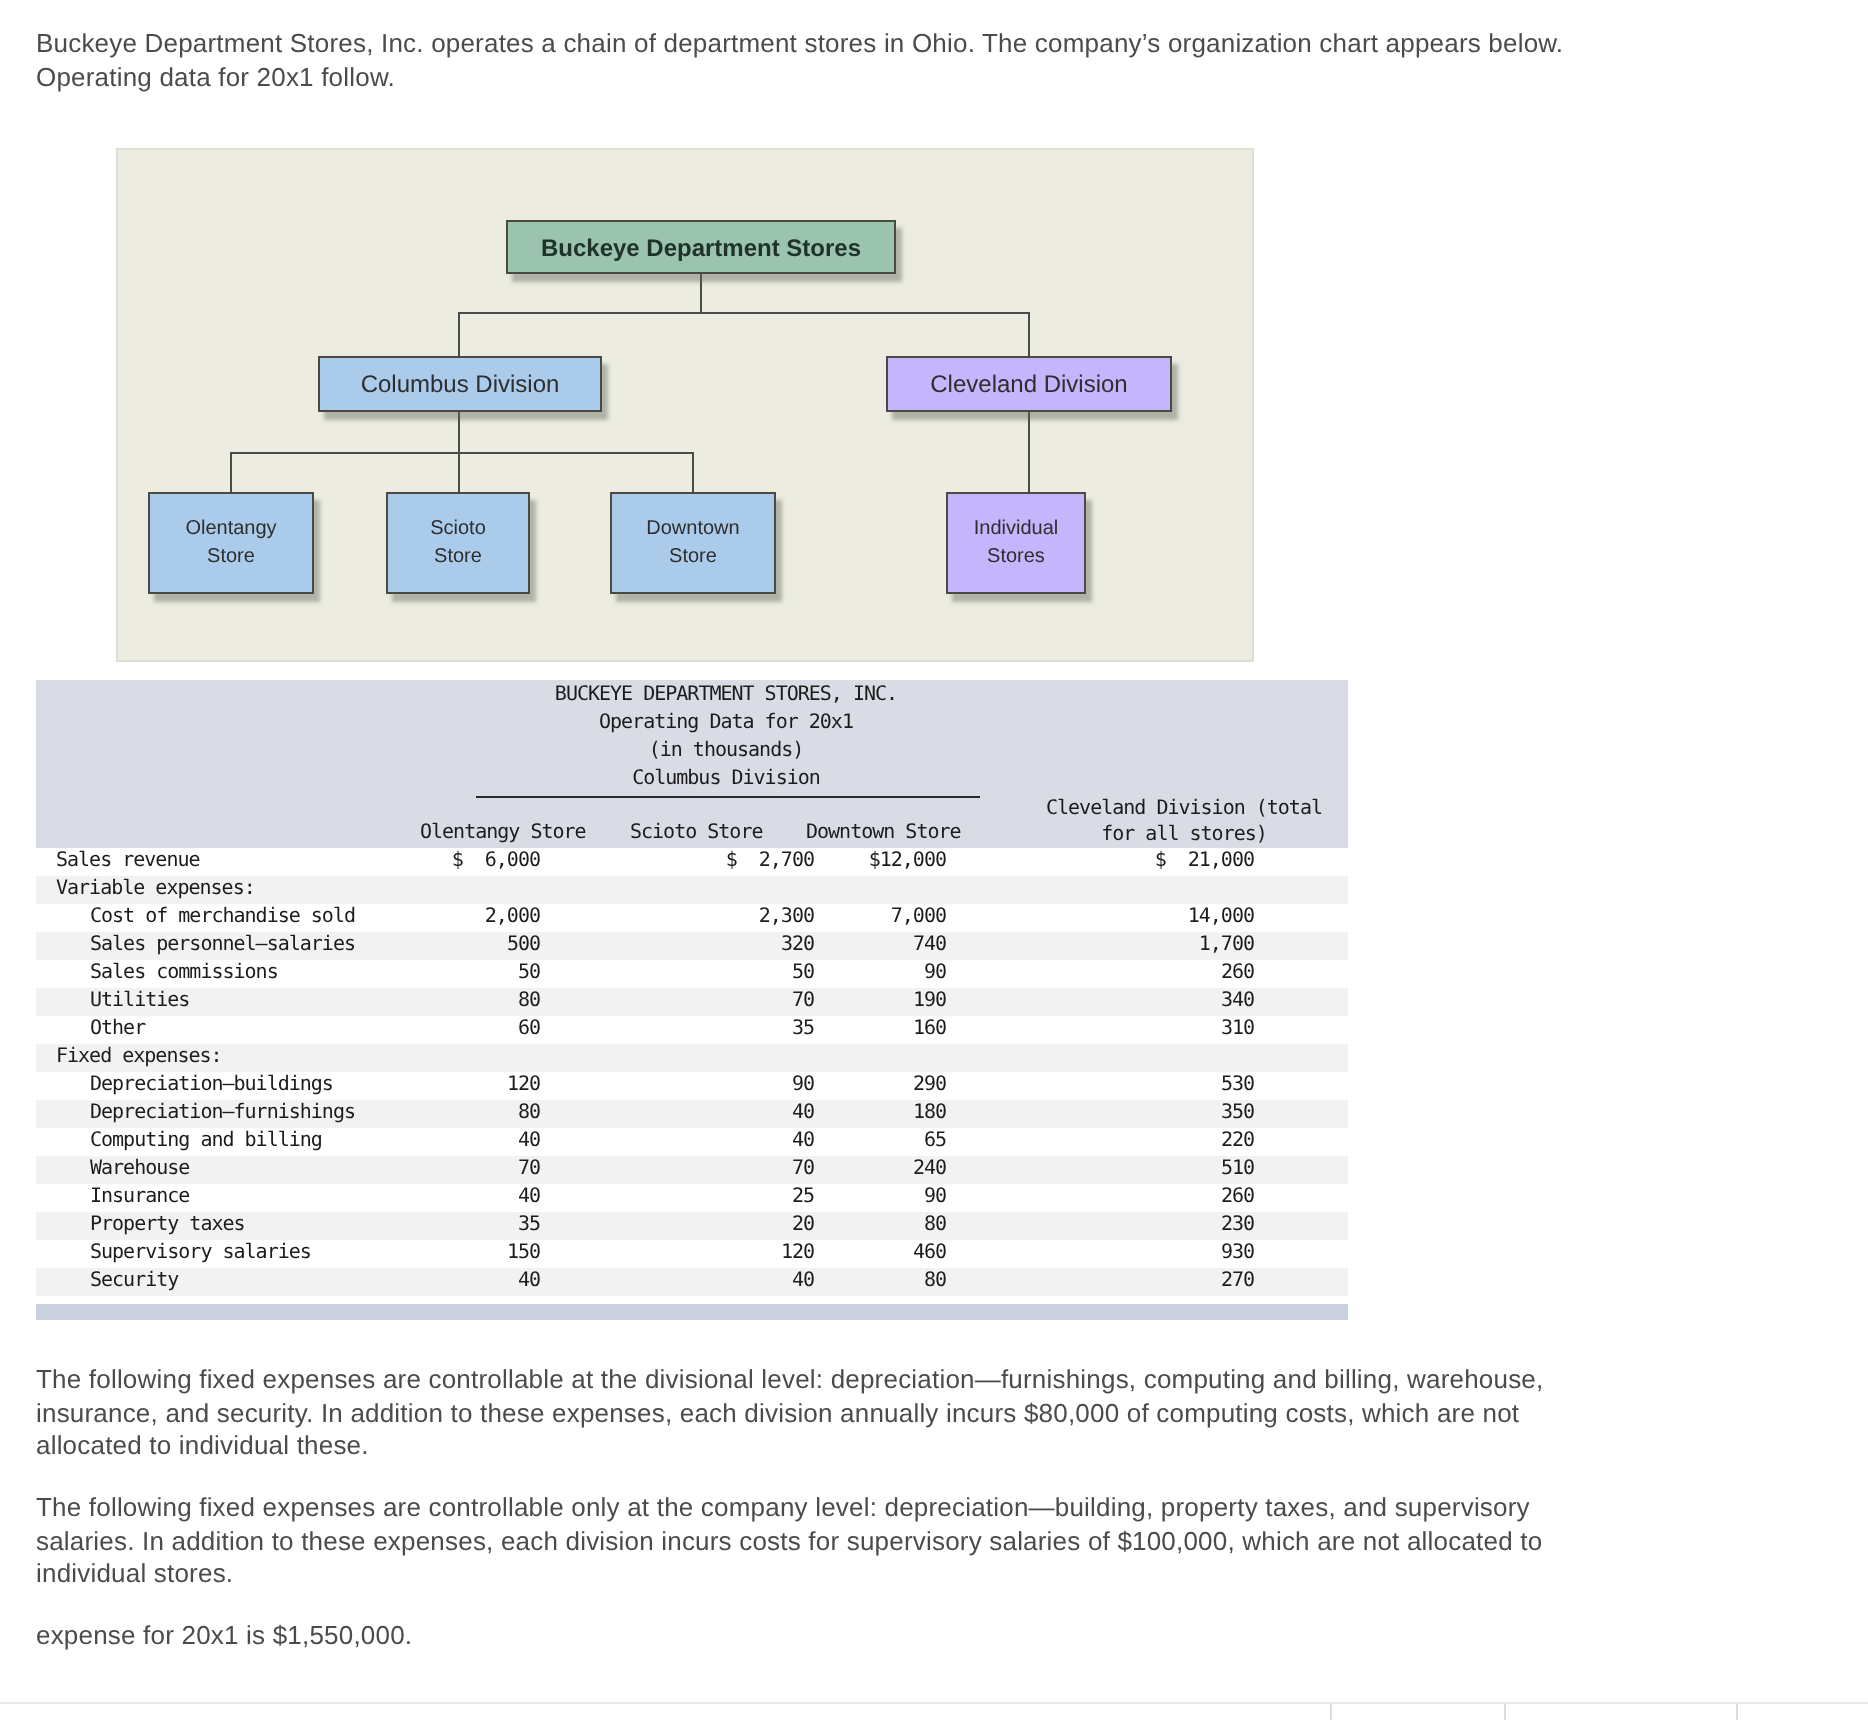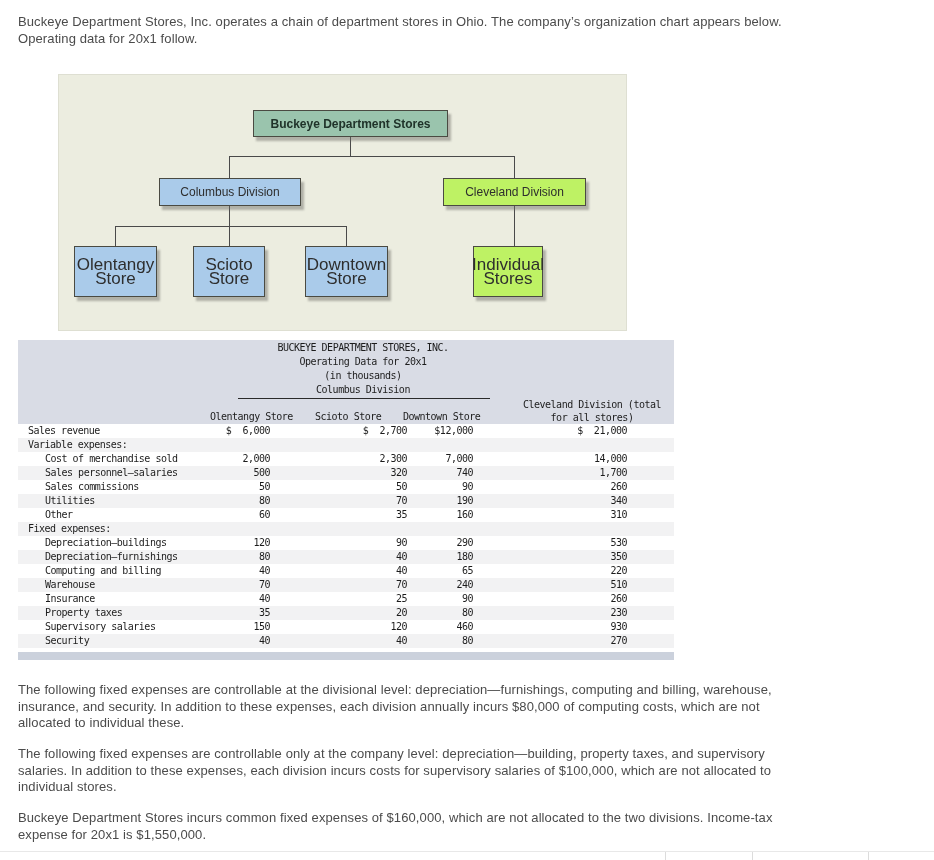--- a/index.html
+++ b/index.html
@@ -10,22 +10,22 @@
   
   .bodytext { color:#4b4b4b; font-size:13px; line-height:16.5px; letter-spacing:0.1px; }
   .bodytext div { white-space:nowrap; }
 
   
   #chart-panel { left:18px; top:74px; width:569px; height:257px; background:#ecede0; border:1px solid #dedfd2;margin-left:40px; }
   .node { position:absolute; border:1px solid #4a4a42; display:flex; align-items:center; justify-content:center;
           text-align:center; color:#2e2e2e; font-size:12px; box-shadow:3px 4px 2px rgba(105,105,98,0.45); }
   .node.root { background:#9ac4ad; font-weight:bold; color:#20332a; }
   .node.blue { background:#aacbea; }
-  .node.peach { background:#bef264; }
-  .node.store { font-size:17px; line-height:14px; }
+  .node.peach { background:#c4b5fd; }
+  .node.store { font-size:10px; line-height:14px; }
   .conn { position:absolute; background:#4a4a4a; }
   .conn.h { height:1px; } .conn.v { width:1px; }
 
   
   #op-table { left:18px; top:340px; width:656px; height:320px;
               font-family:"DejaVu Sans Mono","Liberation Mono",monospace; font-size:10px;
               letter-spacing:-0.5px; color:#1c1c1c; }
   #thead { position:absolute; left:0; top:0; width:656px; height:84px; background:#d9dce5; }
   #title-block { position:absolute; left:45px; top:1px; width:600px; text-align:center; line-height:14px; }
   #cd-underline { position:absolute; left:220px; top:58px; width:252px; height:1px; background:#2a2a2a; }
@@ -223,20 +223,19 @@
   <div>allocated to individual these.</div>
 </div>
 
 <div class="abs bodytext" style="left:18px; top:746px; width:905px;">
   <div>The following fixed expenses are controllable only at the company level: depreciation—building, property taxes, and supervisory</div>
   <div>salaries. In addition to these expenses, each division incurs costs for supervisory salaries of $100,000, which are not allocated to</div>
   <div>individual stores.</div>
 </div>
 
 <div class="abs bodytext" style="left:18px; top:810px; width:905px;">
-  <div>Buckeye Department Stores incurs common fixed expenses of $160,000, which are not allocated to the two divisions. Income-tax</div>
   <div>expense for 20x1 is $1,550,000.</div>
 </div>
 
 <div class="abs" id="bottom-rule"></div>
 <div class="btick" style="left:665px;"></div>
 <div class="btick" style="left:752px;"></div>
 <div class="btick" style="left:868px;"></div>
 
 </body></html>

